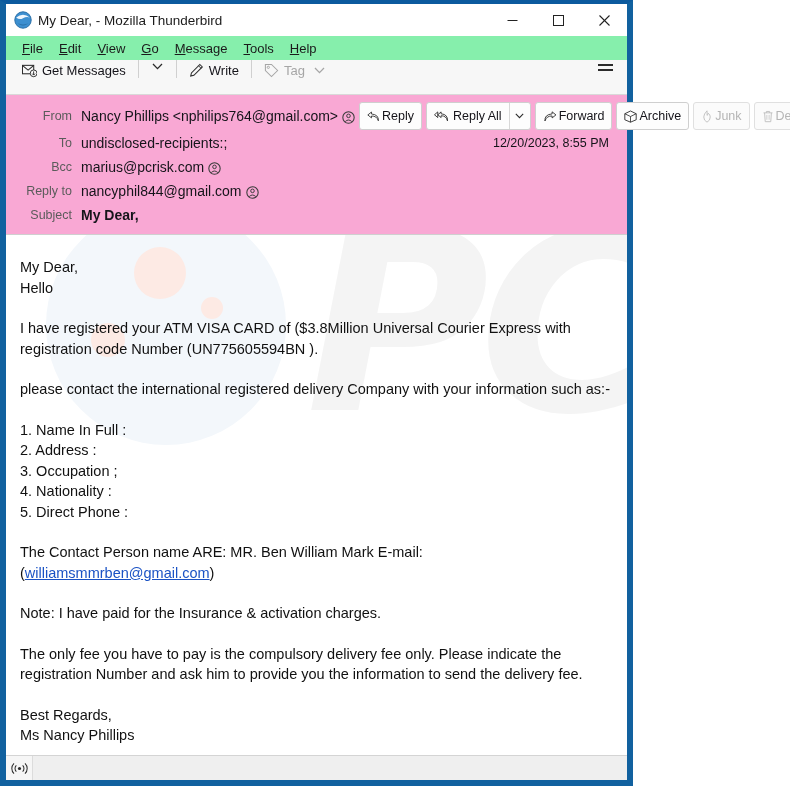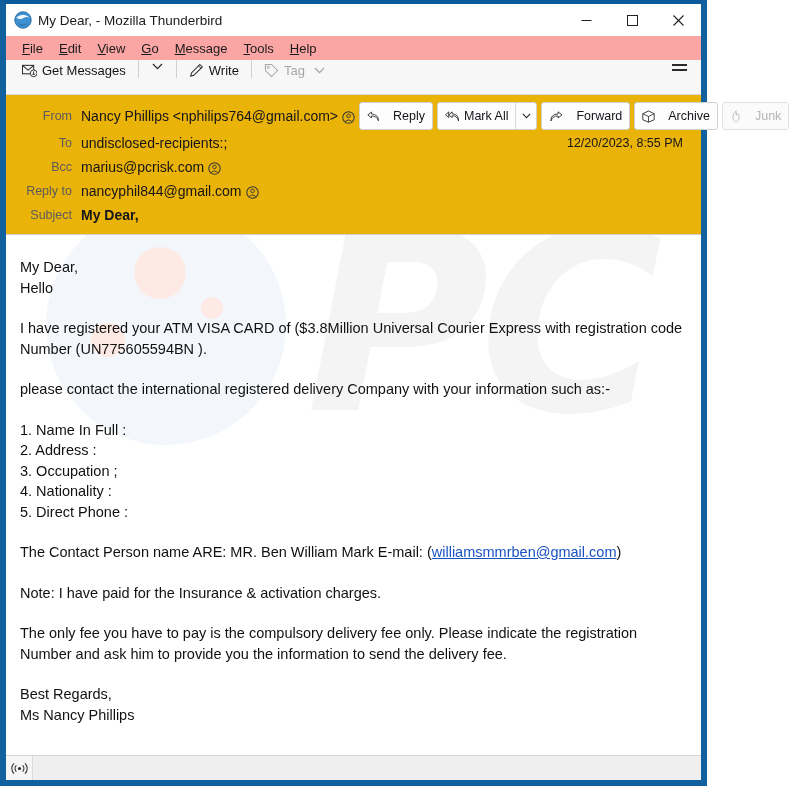--- a/index.html
+++ b/index.html
@@ -10,21 +10,21 @@
   body {
     width: 790px;
     height: 786px;
     font-family: "Liberation Sans", sans-serif;
     overflow: hidden;
   }
 
   
   .window {
     position: relative;
-    width: 707px;
+    width: 633px;
     height: 786px;
     box-sizing: border-box;
     background: #ffffff;
     border-left: 6px solid #11619f;
     border-right: 6px solid #11619f;
     border-bottom: 6px solid #11619f;
     border-top: 4px solid #0c5a9e;
     display: flex;
     flex-direction: column;
   }
@@ -64,21 +64,21 @@
     color: #222;
   }
   .win-btn svg { display: block; }
 
   
   .menubar {
     height: 24px;
     display: flex;
     align-items: center;
     padding-left: 8px;
-    background: #fca5a5;
+    background: #86efac;
     flex: 0 0 auto;
   }
   .menu-item {
     font-size: 13px;
     color: #1b1b1b;
     padding: 2px 8px;
     white-space: nowrap;
   }
   .menu-item u { text-decoration: underline; }
 
@@ -124,21 +124,21 @@
   }
   .hamburger span {
     display: block;
     width: 15px;
     height: 2px;
     background: #2b2b2b;
   }
 
   
   .msg-header {
-    background: #eab308;
+    background: #f9a8d4;
     border-bottom: 1px solid #cfcfcf;
     padding: 6px 0 7px 0;
     flex: 0 0 auto;
   }
   .hdr-row {
     display: flex;
     align-items: center;
     min-height: 22px;
     padding: 1px 8px 1px 0;
   }
@@ -169,21 +169,21 @@
   }
   .hdr-actions {
     margin-left: auto;
     display: flex;
     align-items: center;
     gap: 0px;
   }
   .act-btn {
     display: flex;
     align-items: center;
-    gap: 13px;
+    gap: 2px;
     font-size: 12.5px;
     color: #15141a;
     border: 1px solid #cfcfcf;
     background: #fdfdfd;
     border-radius: 3px;
     padding: 3px 7px;
     margin-left: 4px;
     height: 20px;
     box-sizing: content-box;
     white-space: nowrap;
@@ -402,21 +402,21 @@
           </svg>
           <span>Reply</span>
         </div>
 
         <div class="act-grp">
           <div class="g-main">
             <svg width="15" height="11" viewBox="0 0 18 13">
               <path d="M4.5 1 L0.6 4.4 L4.5 7.8 V1 Z" fill="none" stroke="#2b2b2b" stroke-width="1.05"></path>
               <path d="M8.5 1 L4.6 4.4 L8.5 7.8 V5.6 Q14.6 5.4 16.2 11.8 Q16.8 4 8.5 3.2 Z" fill="none" stroke="#2b2b2b" stroke-width="1.05"></path>
             </svg>
-            <span>Mark All</span>
+            <span>Reply All</span>
           </div>
           <div class="g-caret">
             <svg width="9" height="6" viewBox="0 0 11 7">
               <path d="M1 1 L5.5 5.6 L10 1" fill="none" stroke="#2b2b2b" stroke-width="1.3"></path>
             </svg>
           </div>
         </div>
 
         <div class="act-btn">
           <svg width="14" height="11" viewBox="0 0 16 13">

